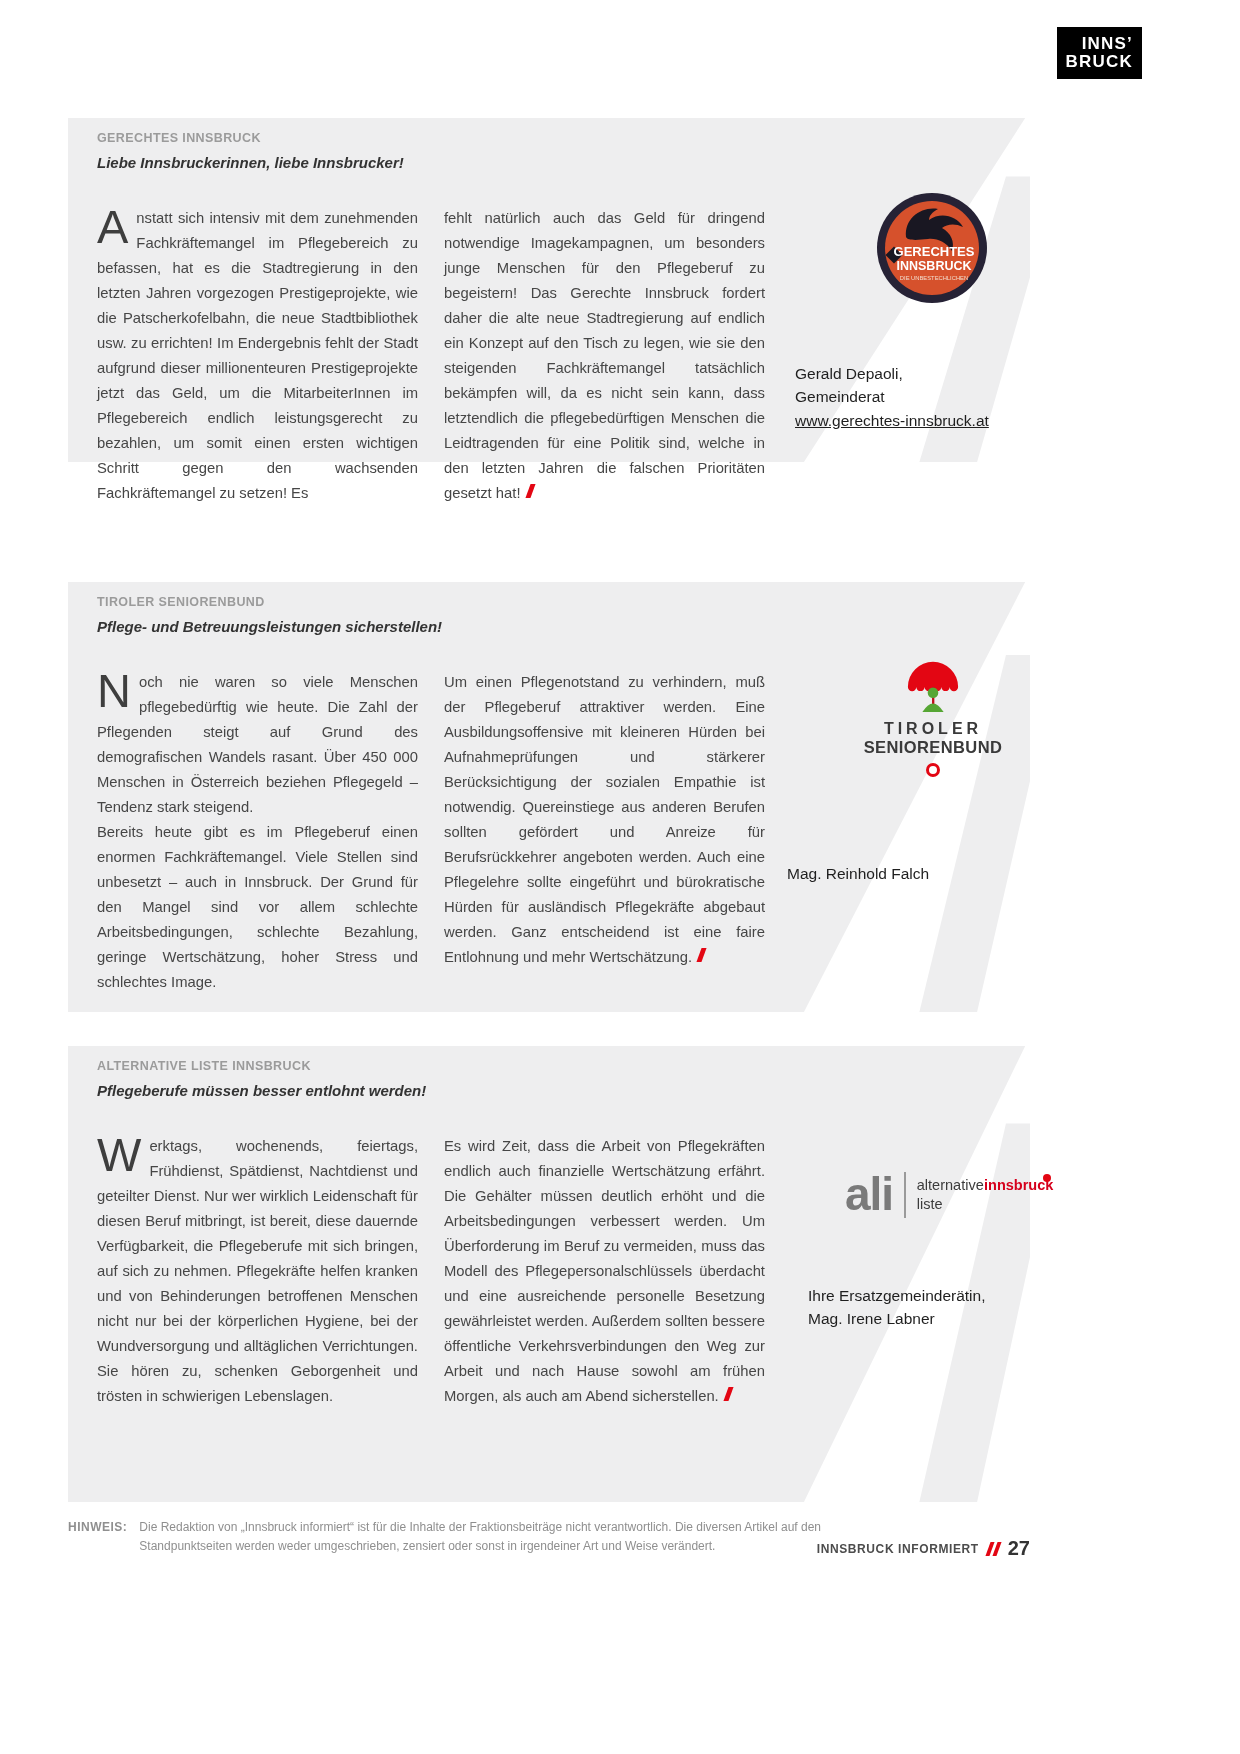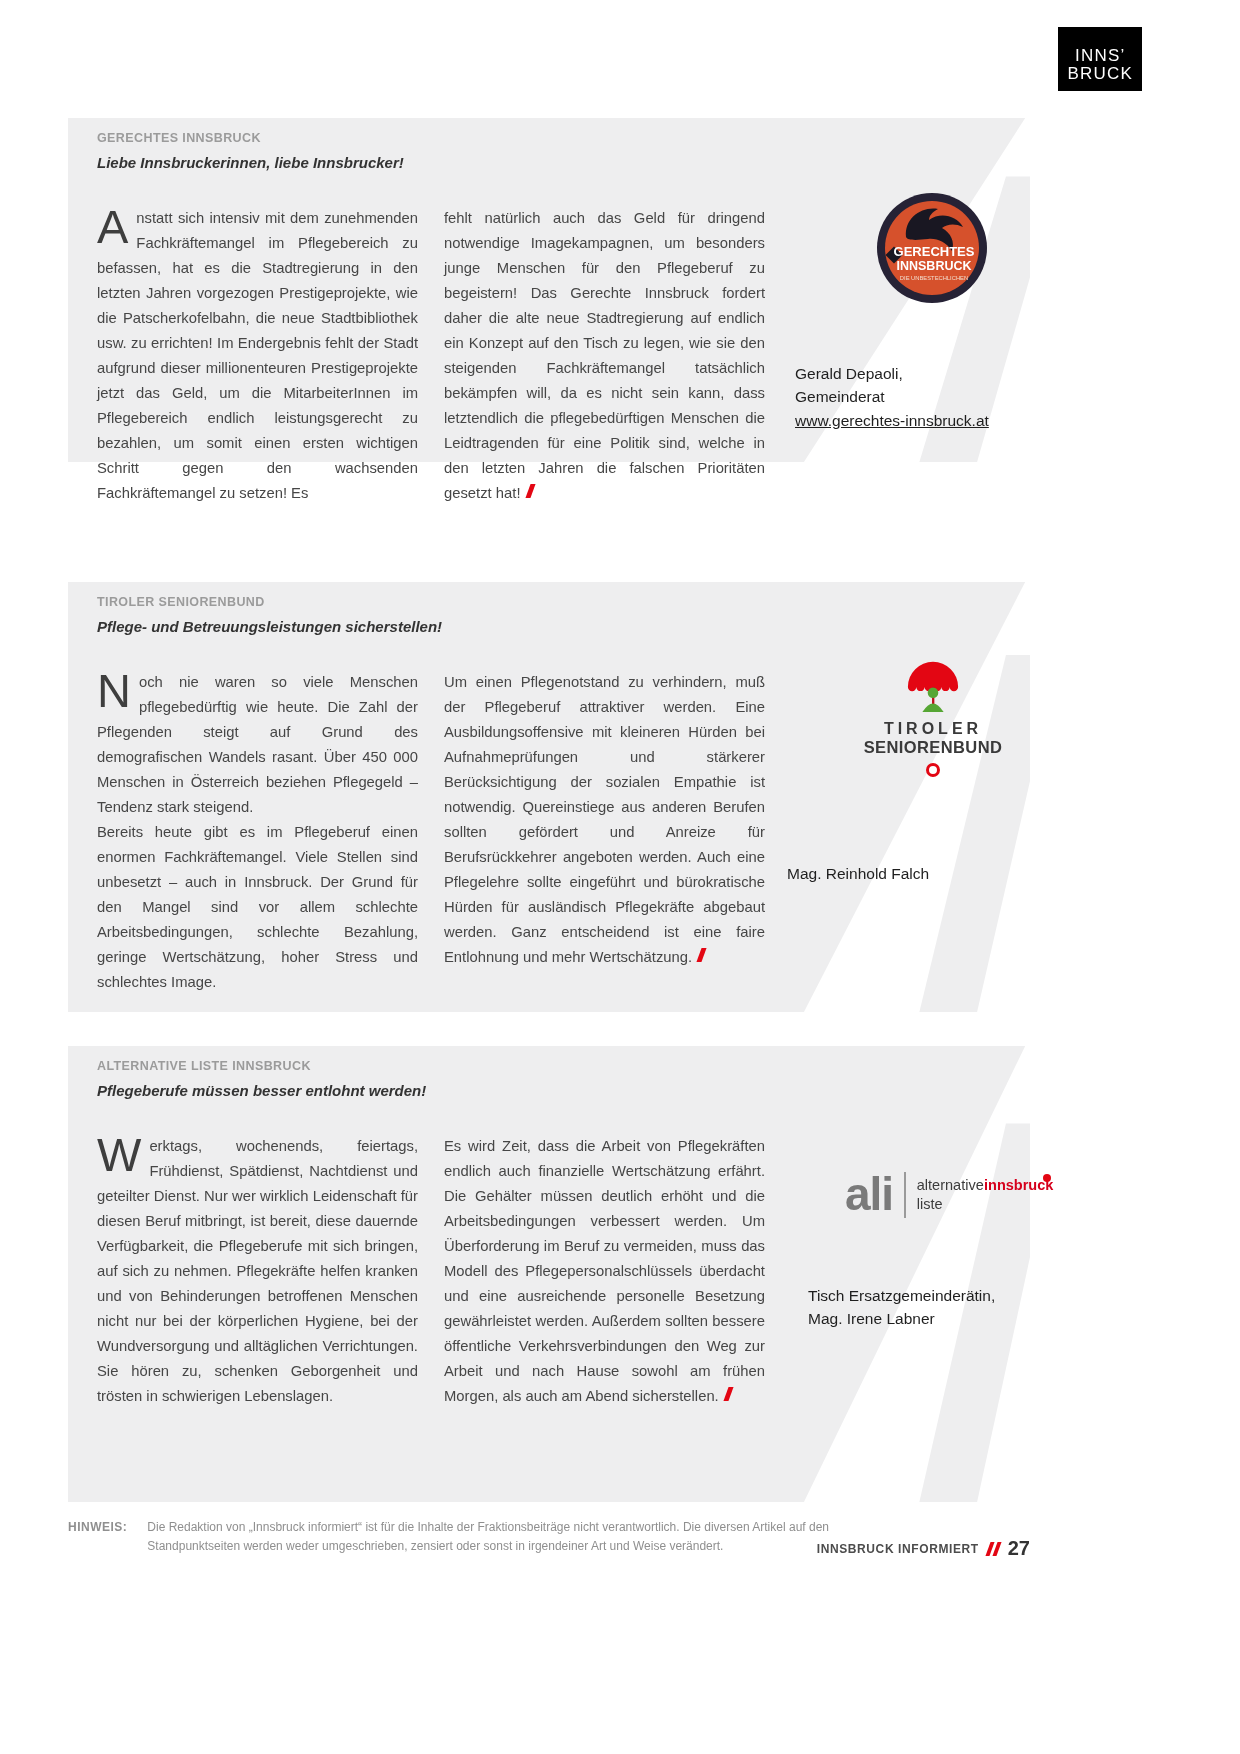--- a/index.html
+++ b/index.html
@@ -2,21 +2,21 @@
 <html lang="de"><head>
 <meta charset="utf-8">
 <style>
   * { margin:0; padding:0; box-sizing:border-box; }
   html,body { background:#ffffff; }
   body { font-family:"Liberation Sans", sans-serif; }
   .page { position:relative; width:1240px; height:1754px; background:#fff; overflow:hidden; }
 
   
   .brand { position:absolute; top:27px; right:98px; background:#000; color:#fff;
-           padding:20px 9px 7px; text-align:center; font-weight:normal; font-size:17px;
+           padding:8px 9px 7px; text-align:right; font-weight:bold; font-size:17px;
            line-height:1.08; letter-spacing:1.2px; }
 
   
   .article { position:absolute; left:68px; width:962px; }
   #a1 { top:118px;  height:344px; }
   #a2 { top:582px;  height:430px; }
   #a3 { top:1046px; height:456px; }
 
   .panel  { position:absolute; inset:0; background:#eeeeef;
             clip-path:polygon(0 0, 99.5% 0, 76.5% 100%, 0 100%); }
@@ -57,21 +57,21 @@
   .ali-mark { font-size:46px; font-weight:bold; color:#7a7a7a; line-height:.9;
               letter-spacing:-1px; position:relative; }
   .ali-dot { position:absolute; width:8px; height:8px; border-radius:50%; background:#e30613;
              right:2px; top:2px; }
   .ali-divider { width:2px; height:46px; background:#9a9a9a; }
   .ali-lines { display:flex; flex-direction:row; line-height:1.3; }
   .ali-l1 { font-size:14.5px; color:#3c3c3c; }
   .ali-l2 { font-size:14.5px; font-weight:bold; color:#d6001c; }
 
   
-  .hinweis { position:absolute; left:68px; top:1518px; display:flex; gap:20px;
+  .hinweis { position:absolute; left:68px; top:1518px; display:flex; gap:12px;
              font-size:12px; color:#8f8f8f; line-height:1.55; }
   .hinweis-label { font-weight:bold; letter-spacing:.5px; flex:none; }
   .hinweis-text { width:700px; }
   .pageinfo { position:absolute; top:1537px; right:210px; display:flex; align-items:center; gap:9px; }
   .pageinfo .mag { font-size:12px; font-weight:bold; color:#4c4c4c; letter-spacing:.6px; }
   .pagebars { display:flex; gap:3px; }
   .pagebar { width:4px; height:14px; background:#e30613; transform:skewX(-20deg); }
   .pagenum { font-size:20px; font-weight:bold; color:#333;text-align:right; }
 </style>
 </head>
@@ -149,21 +149,21 @@
     <div class="ali-logo">
       <span class="ali-mark">ali</span>
       <span class="ali-dot"></span>
       <span class="ali-divider"></span>
       <span class="ali-lines">
         <span class="ali-l1">alternative liste</span>
         <span class="ali-l2">innsbruck</span>
       </span>
     </div>
     <div class="author">
-      <div>Tisch Ersatzgemeinderätin,</div>
+      <div>Ihre Ersatzgemeinderätin,</div>
       <div>Mag. Irene Labner</div>
     </div>
   </section>
 
   <div class="hinweis">
     <span class="hinweis-label">HINWEIS:</span>
     <span class="hinweis-text">Die Redaktion von „Innsbruck informiert“ ist für die Inhalte der Fraktionsbeiträge nicht verantwortlich. Die diversen Artikel auf den Standpunktseiten werden weder umgeschrieben, zensiert oder sonst in irgendeiner Art und Weise verändert.</span>
   </div>
 
   <div class="pageinfo">

